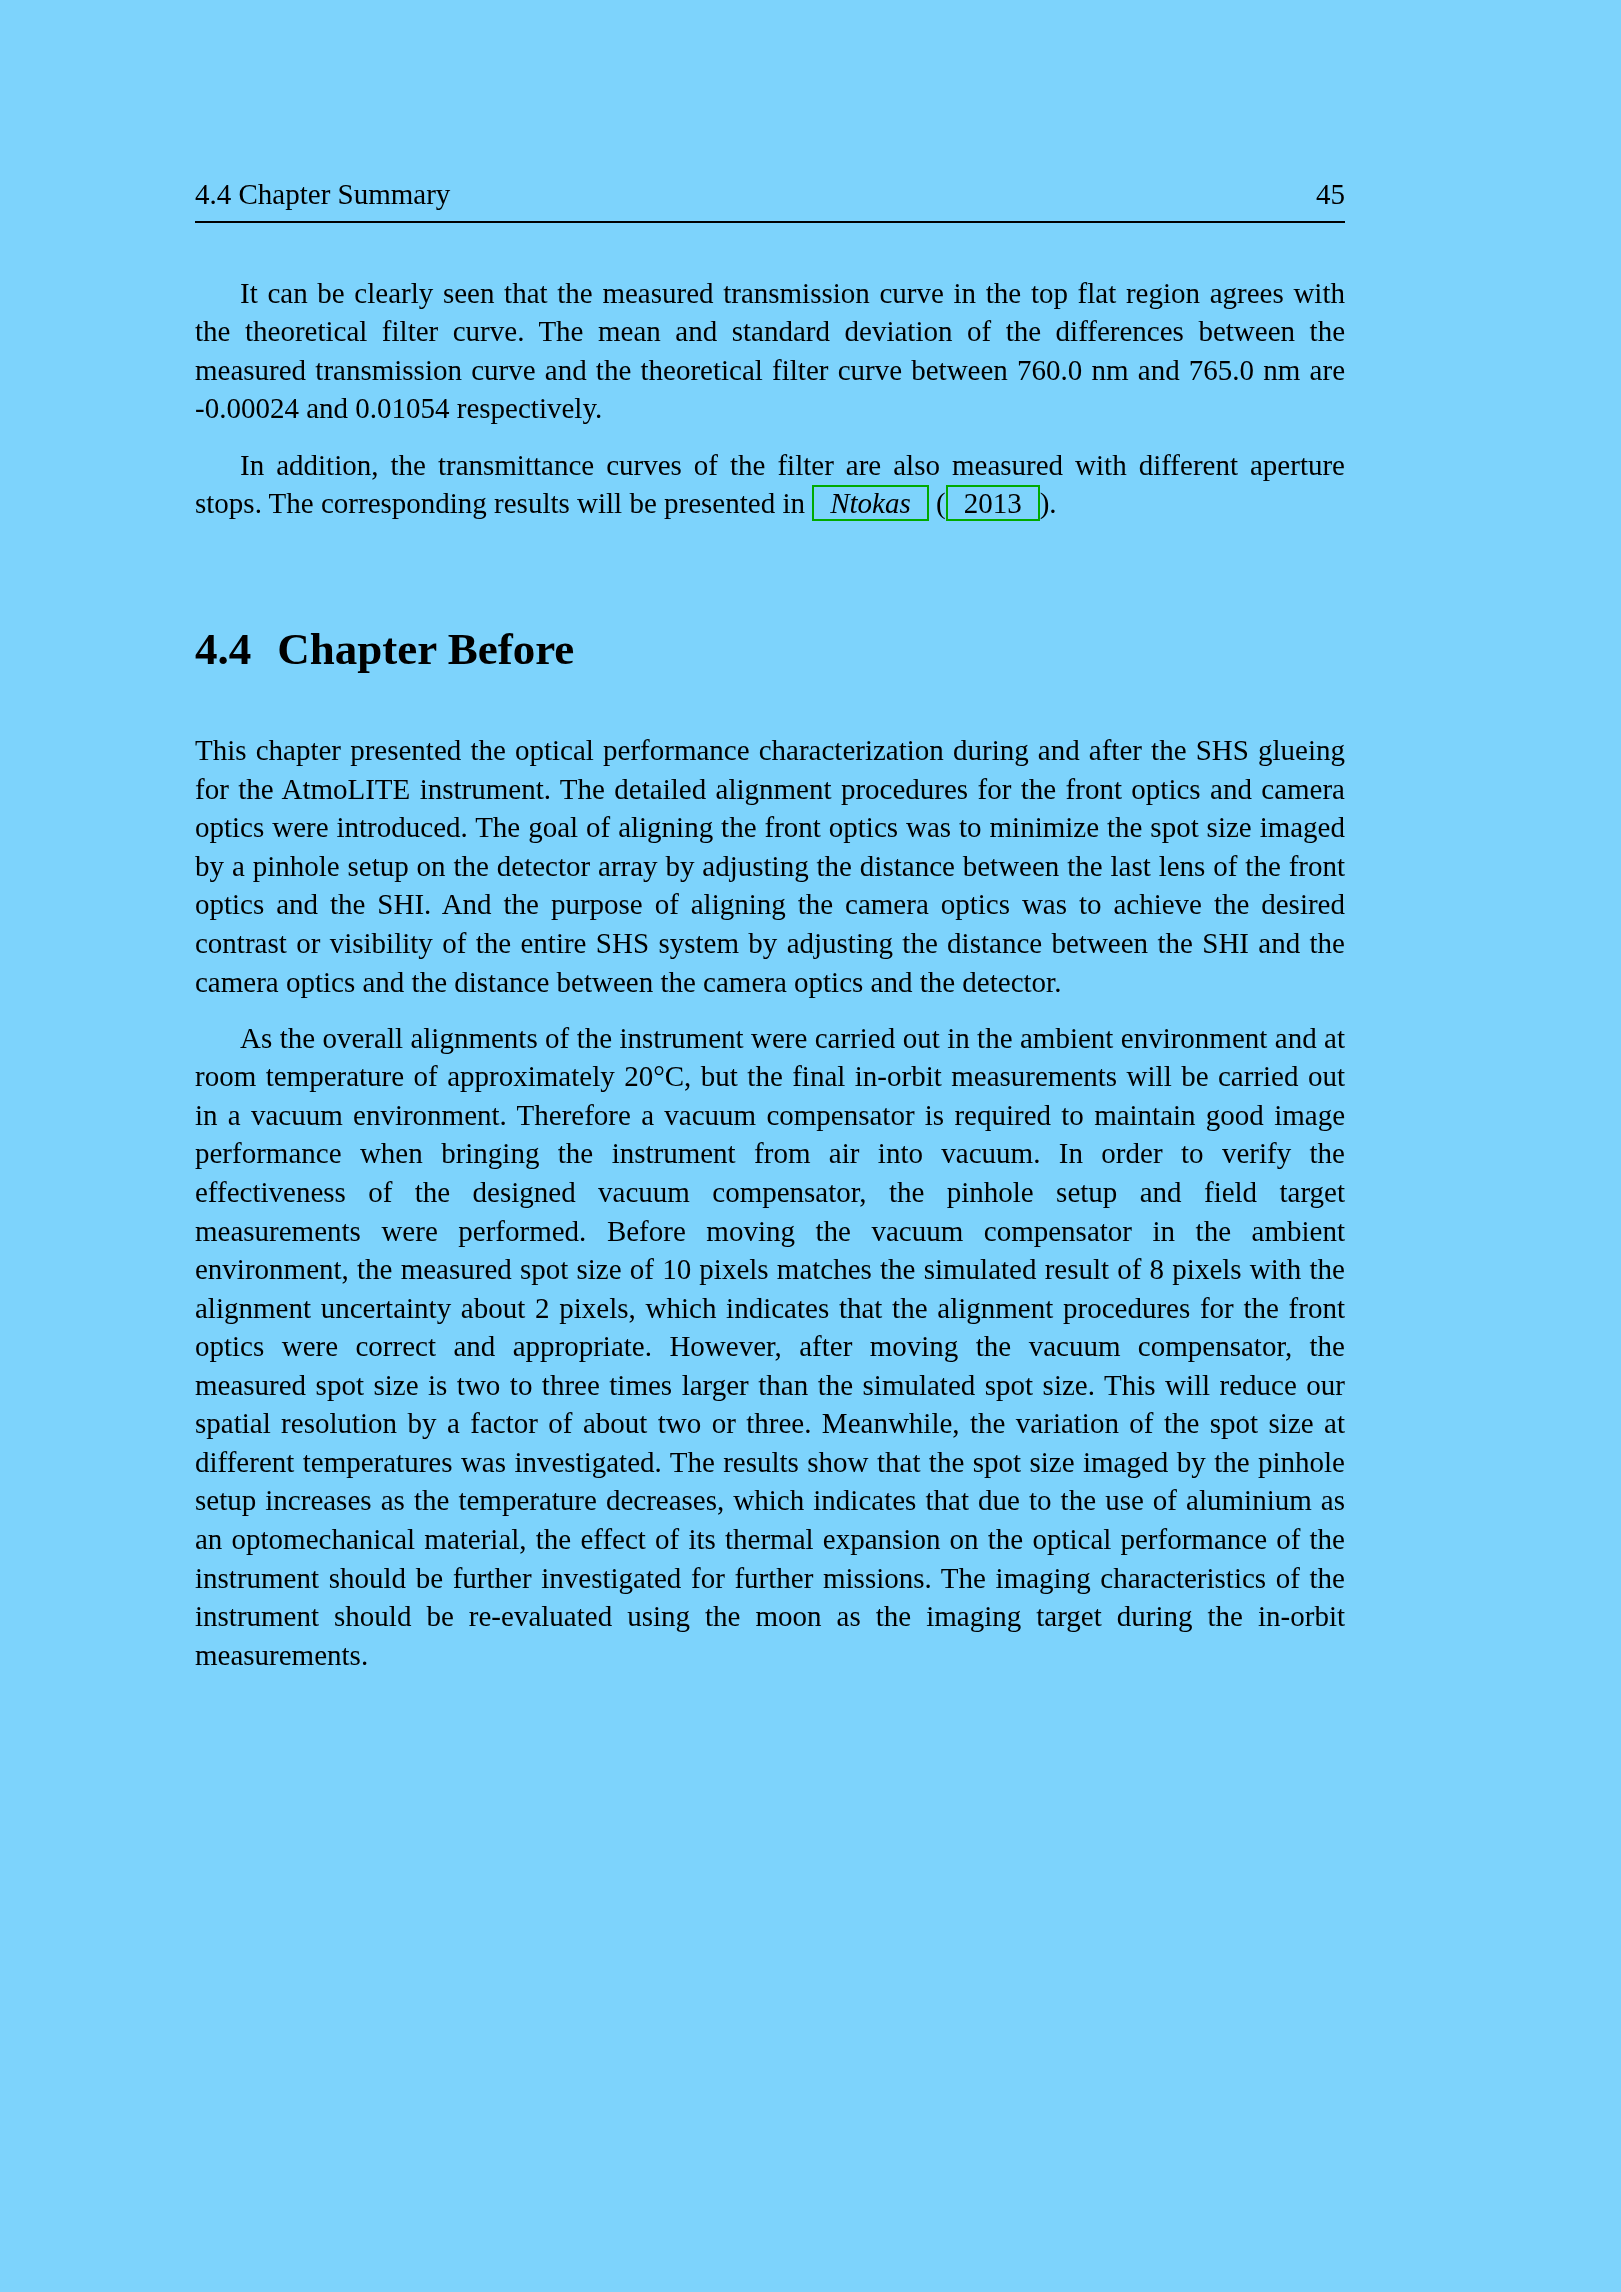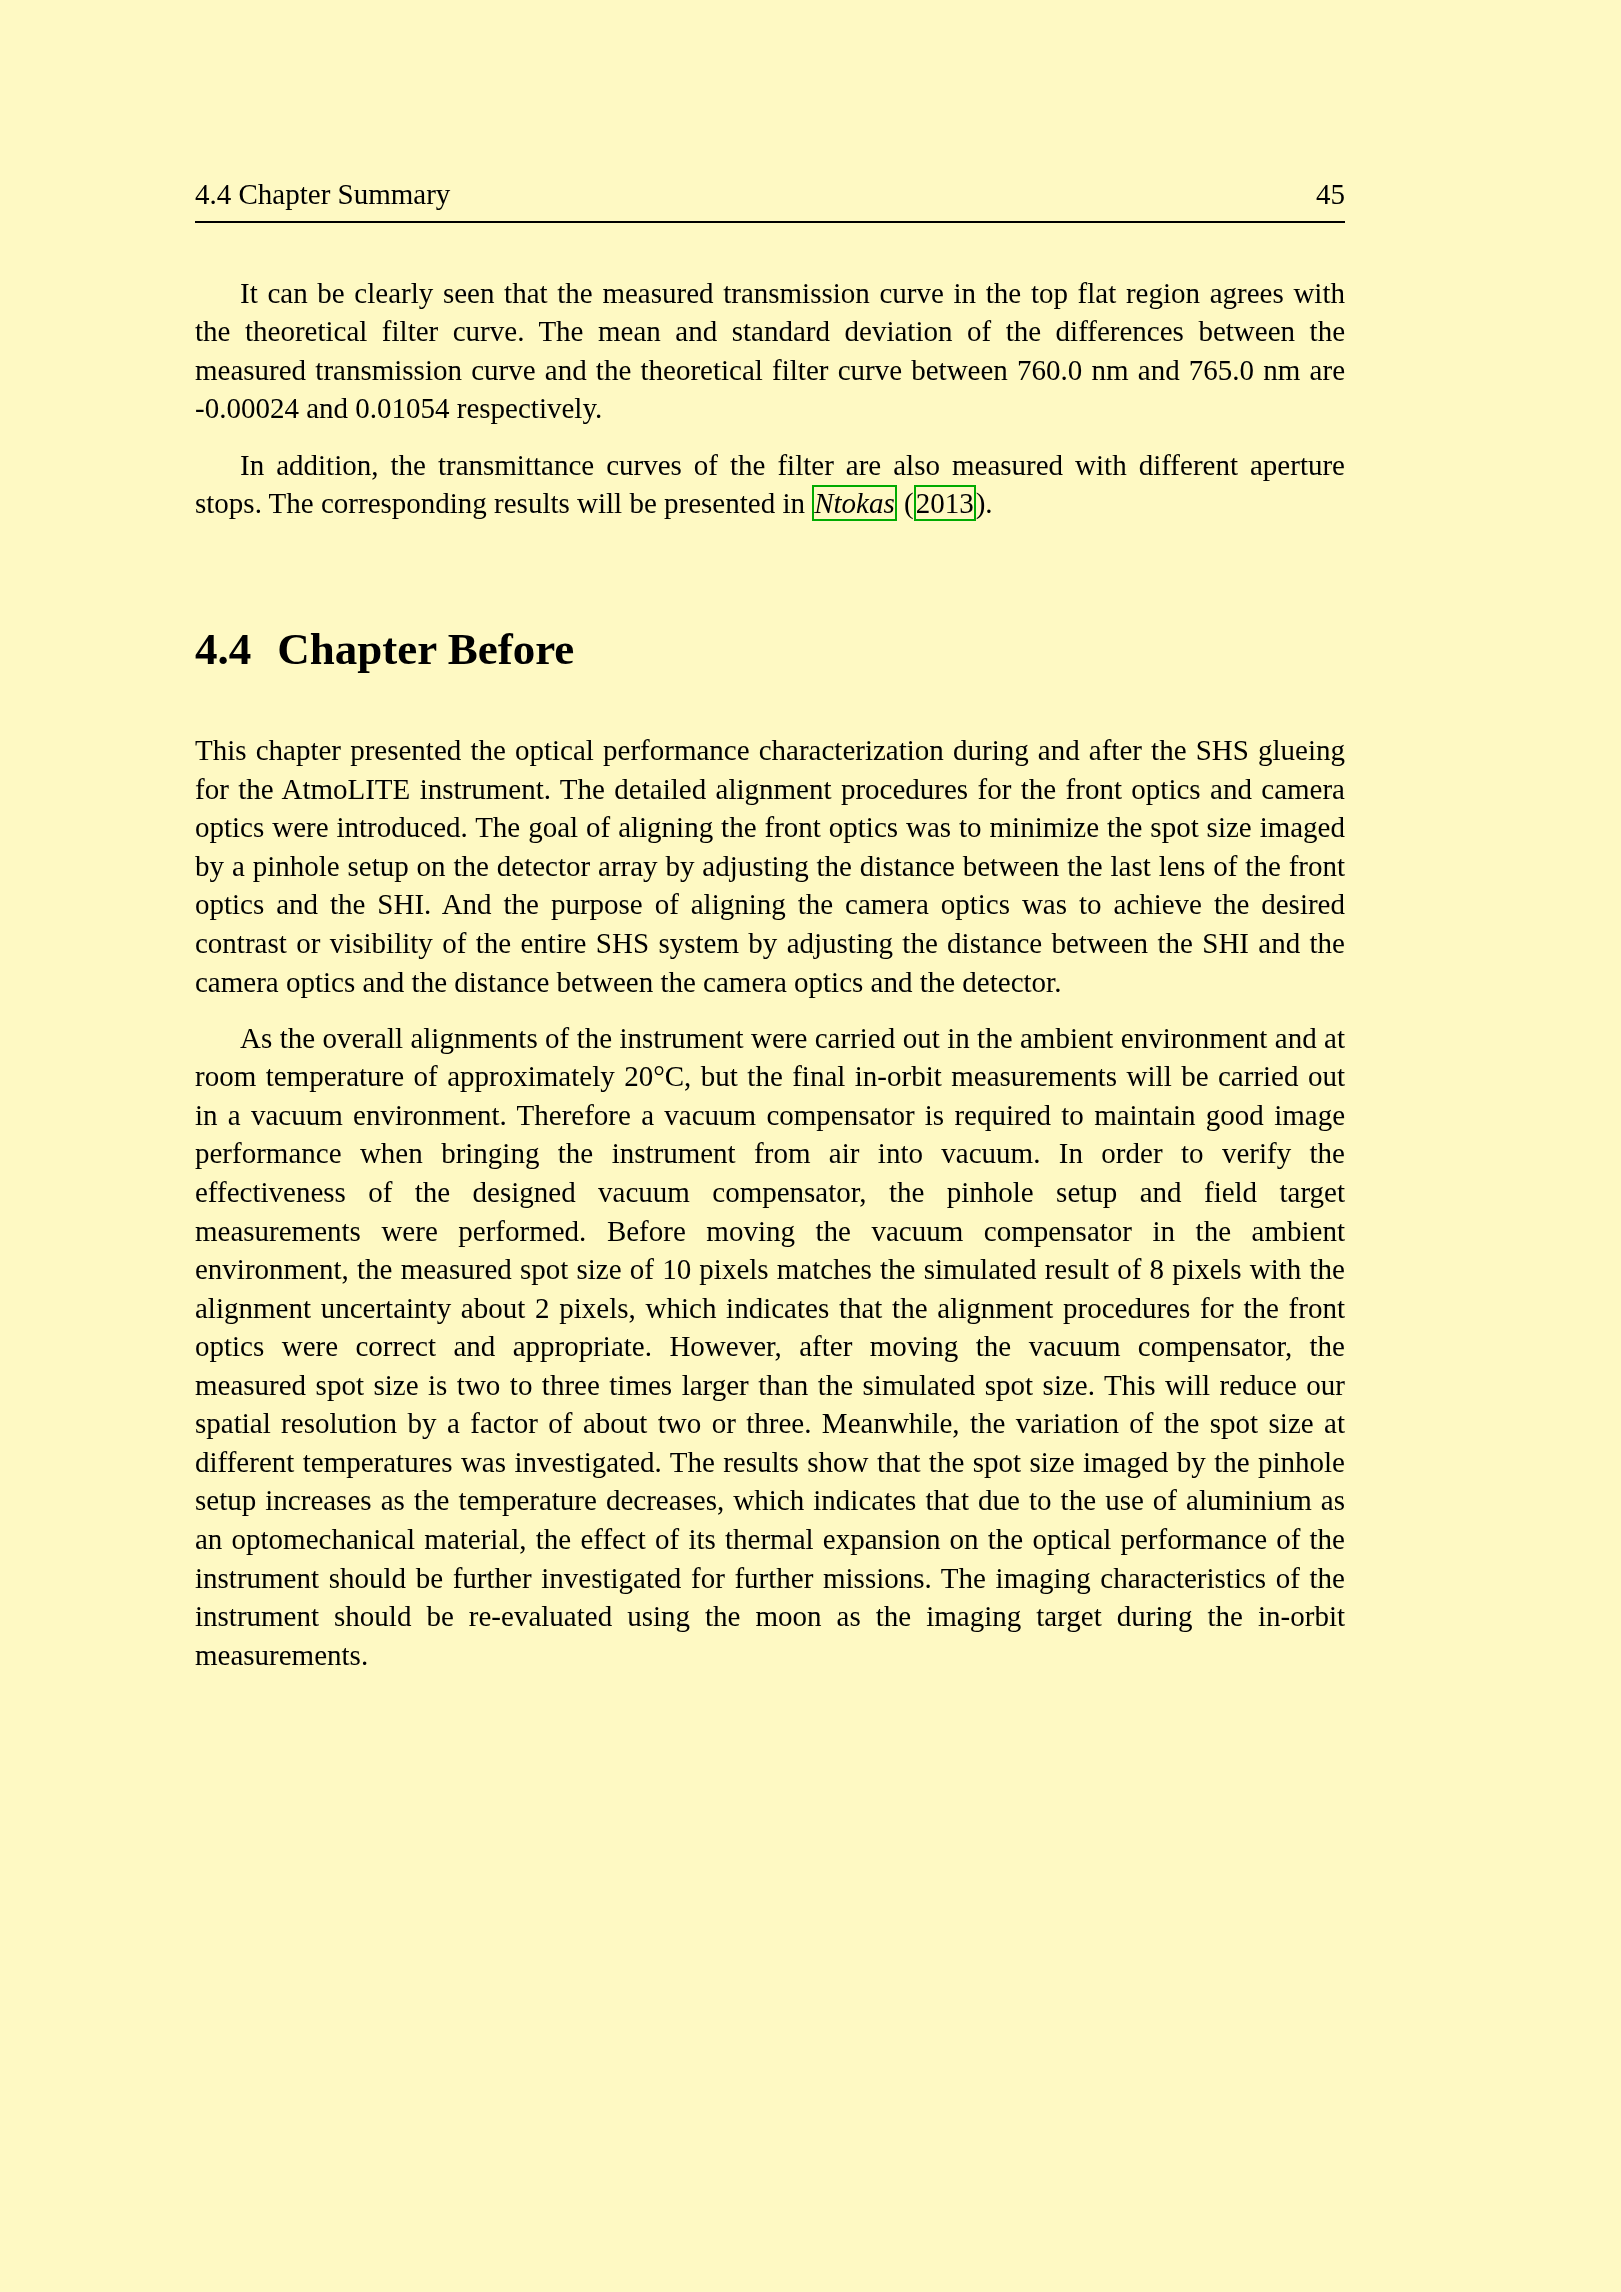--- a/index.html
+++ b/index.html
@@ -5,21 +5,21 @@
 <style>
   html, body {
     margin: 0;
     padding: 0;
     background: #ffffff;
   }
   .page {
     position: relative;
     width: 1621px;
     height: 2293px;
-    background: #fef9c3;
+    background: #7dd3fc;
     color: #000000;
     font-family: "Liberation Serif", "DejaVu Serif", serif;
     overflow: hidden;
   }
   .textblock {
     position: absolute;
     left: 195px;
     top: 179px;
     width: 1150px;
   }
@@ -53,21 +53,21 @@
     font-size: 45px;
     font-weight: bold;
     margin: 102px 0 57px 0;
     line-height: 1.1;
   }
   .sec-num {
     margin-right: 26px;
   }
   .cite-box {
     border: 2px solid #0369a1;
-    padding: 0 0;
+    padding: 0 16px;
     text-decoration: none;
     color: #000000;
     cursor: pointer;
   }
   .cite-author {
     font-style: italic;
   }
 </style>
 </head>
 <body>

